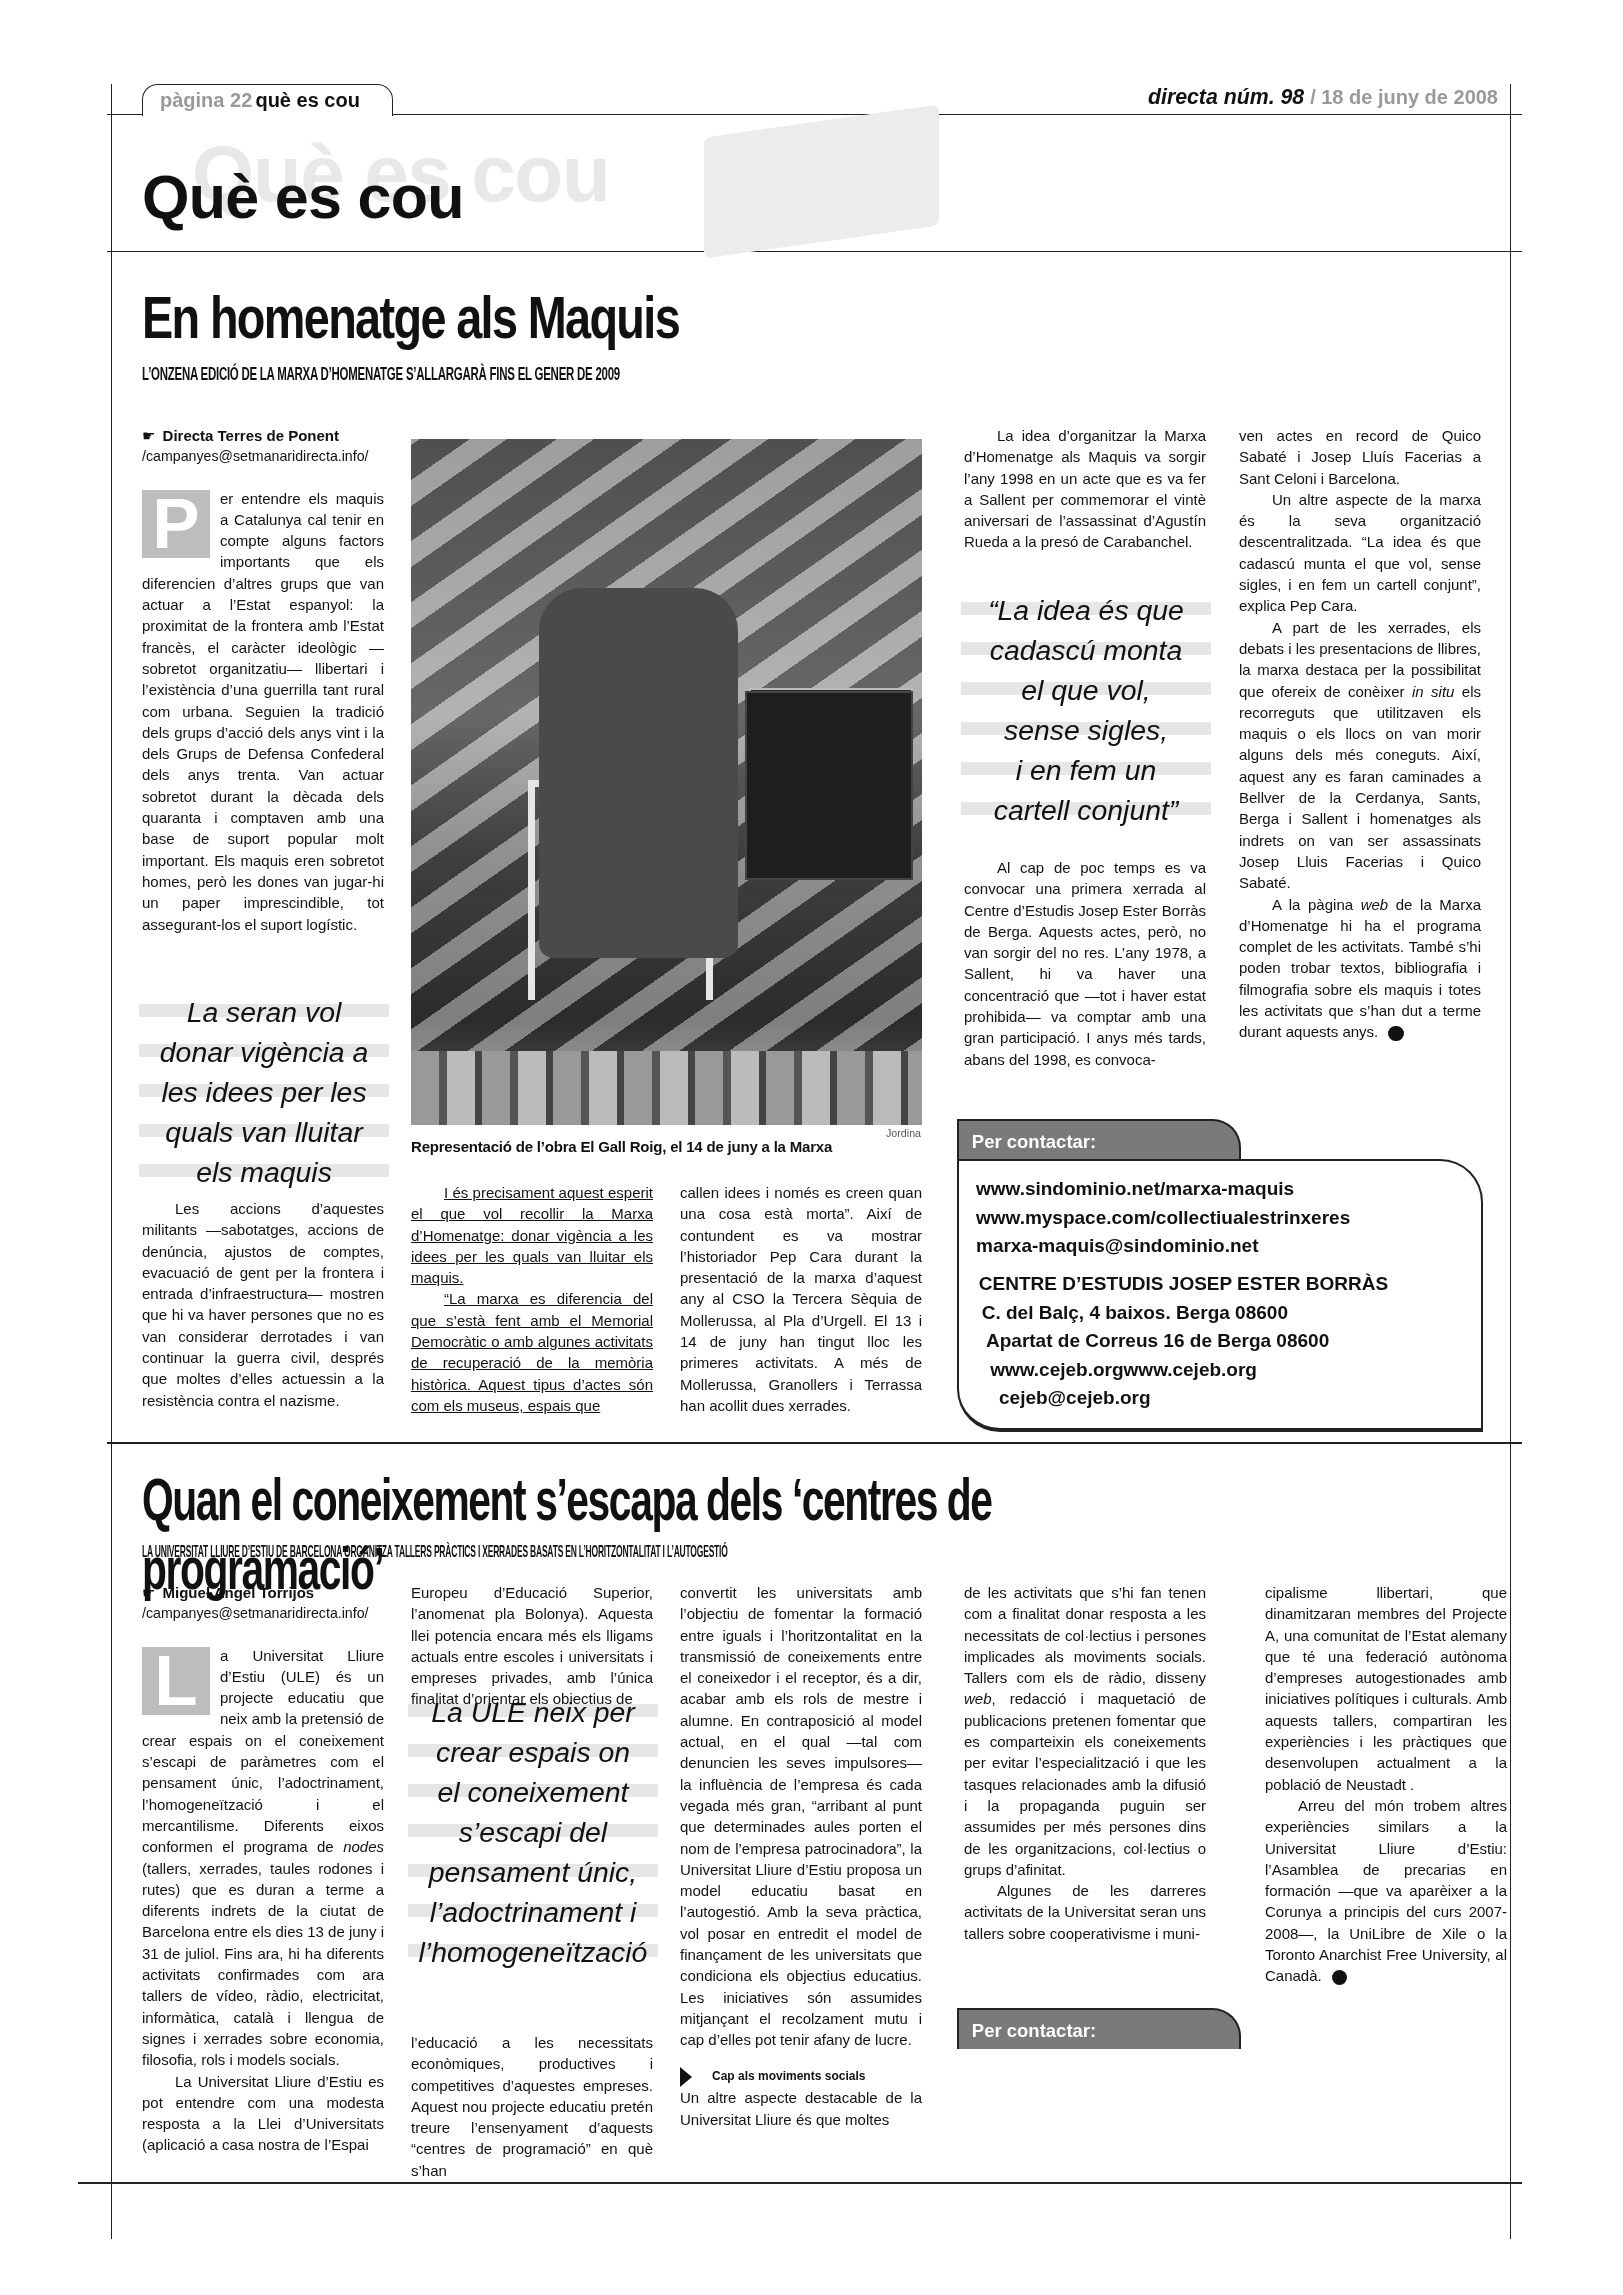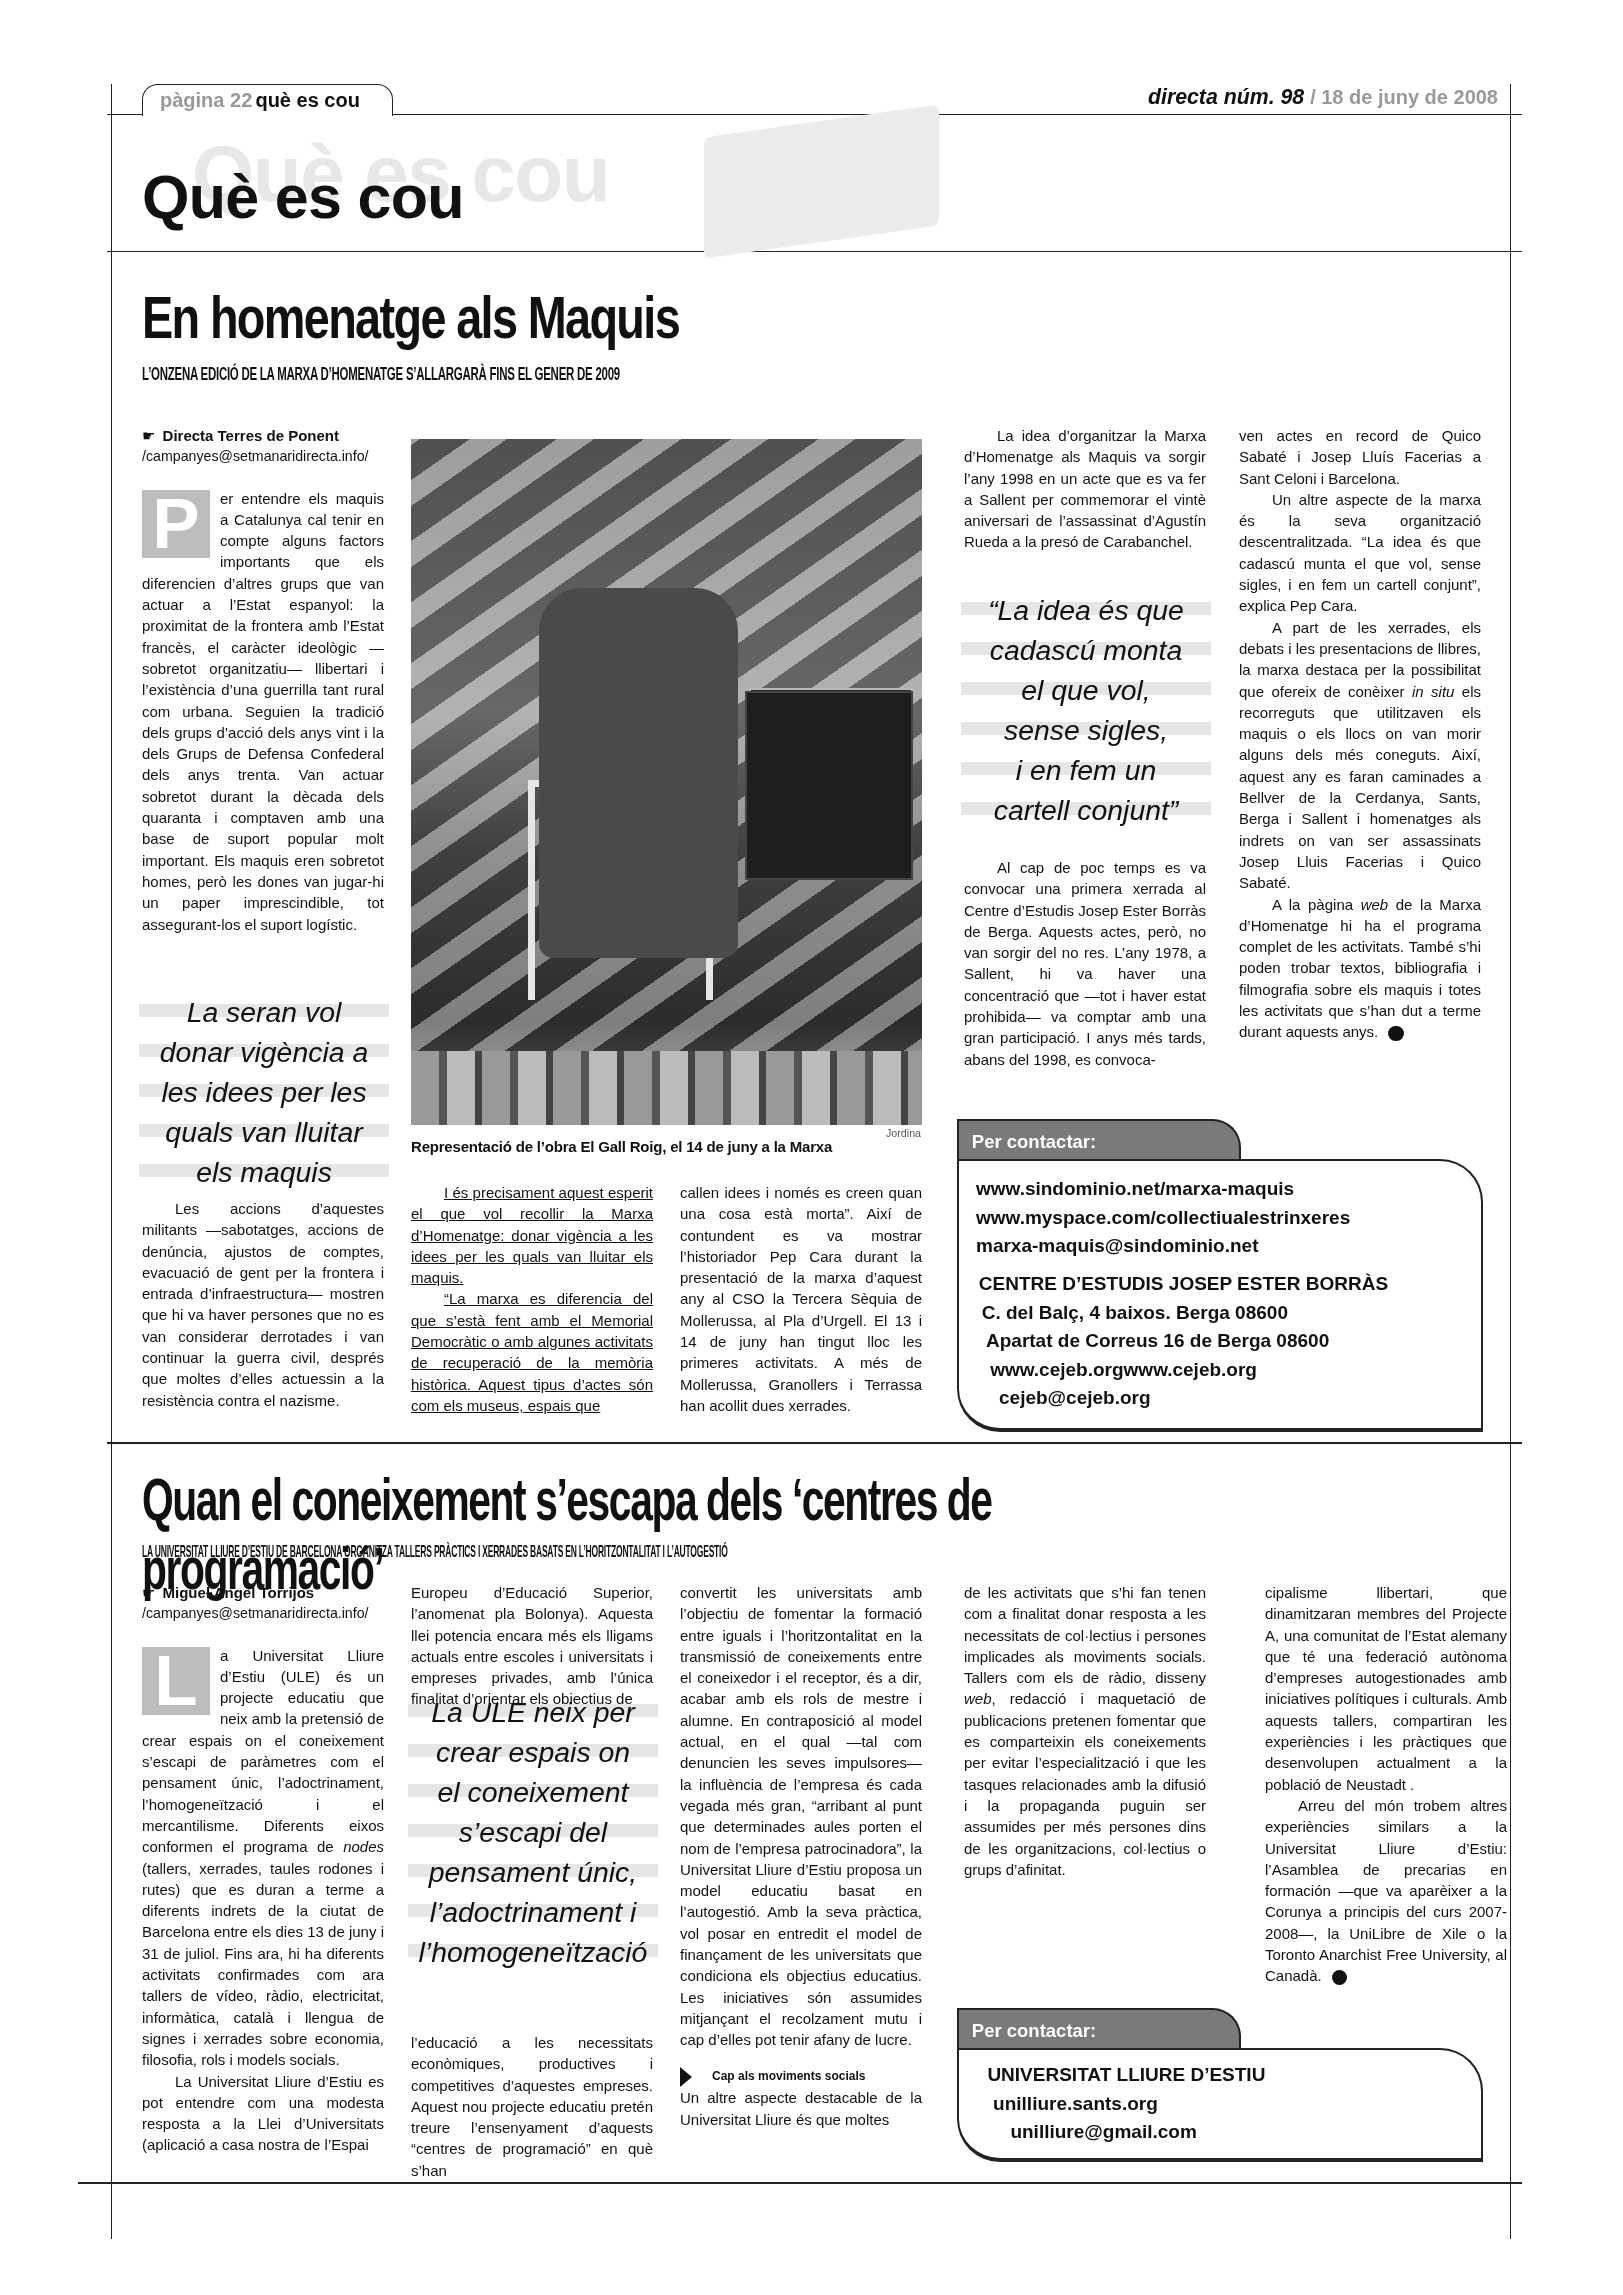--- a/index.html
+++ b/index.html
@@ -171,28 +171,24 @@
 </div>
 
 <div class="col" style="left:680px; top:1582px; width:242px;">
   <p class="noindent">convertit les universitats amb l’objectiu de fomentar la formació entre iguals i l’horitzontalitat en la transmissió de coneixements entre el coneixedor i el receptor, és a dir, acabar amb els rols de mestre i alumne. En contraposició al model actual, en el qual —tal com denuncien les seves impulsores— la influència de l’empresa és cada vegada més gran, “arribant al punt que determinades aules porten el nom de l’empresa patrocinadora”, la Universitat Lliure d’Estiu proposa un model educatiu basat en l’autogestió. Amb la seva pràctica, vol posar en entredit el model de finançament de les universitats que condiciona els objectius educatius. Les iniciatives són assumides mitjançant el recolzament mutu i cap d’elles pot tenir afany de lucre.</p>
   <div class="subtitle-in"><span class="triangle"></span><span>Cap als moviments socials</span></div>
   <p class="noindent">Un altre aspecte destacable de la Universitat Lliure és que moltes</p>
 </div>
 
 <div class="col" style="left:964px; top:1582px; width:242px;">
   <p class="noindent"><span>de les activitats que s’hi fan tenen com a finalitat donar resposta a les necessitats de col·lectius i persones implicades als moviments socials. Tallers com els de ràdio, disseny </span><i>web</i><span>, redacció i maquetació de publicacions pretenen fomentar que es comparteixin els coneixements per evitar l’especialització i que les tasques relacionades amb la difusió i la propaganda puguin ser assumides per més persones dins de les organitzacions, col·lectius o grups d’afinitat.</span></p>
+  <p>Algunes de les darreres activitats de la Universitat seran uns tallers sobre cooperativisme i muni-</p>
 </div>
 
 <div class="col" style="left:1265px; top:1582px; width:242px;">
   <p class="noindent">cipalisme llibertari, que dinamitzaran membres del Projecte A, una comunitat de l’Estat alemany que té una federació autònoma d’empreses autogestionades amb iniciatives polítiques i culturals. Amb aquests tallers, compartiran les experiències i les pràctiques que desenvolupen actualment a la població de Neustadt .</p>
   <p><span>Arreu del món trobem altres experiències similars a la Universitat Lliure d’Estiu: l’Asamblea de precarias en formación —que va aparèixer a la Corunya a principis del curs 2007-2008—, la UniLibre de Xile o la Toronto Anarchist Free University, al Canadà.</span><span class="endmark">dl</span></p>
 </div>
 
 <div class="contact" style="left:957px; top:2008px; width:526px; height:149px;">
   <div class="tab">Per contactar:</div>
-  <div class="body" style="width:526px; height:114px; padding:11.4px 0 0 28.4px;">
-    <div class="line">UNIVERSITAT LLIURE D’ESTIU</div>
-    <div class="line" style="padding-left:5.7px;">unilliure.sants.org</div>
-    <div class="line" style="padding-left:23px;">unilliure@gmail.com</div>
-  </div>
 </div>
 
 
 </body></html>

